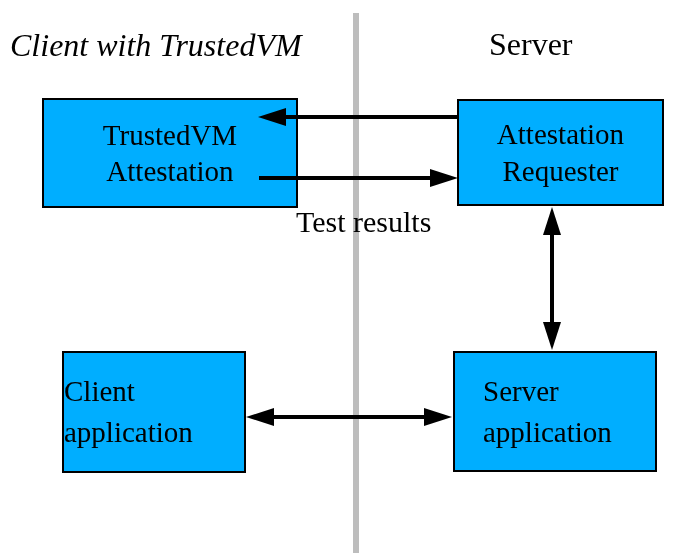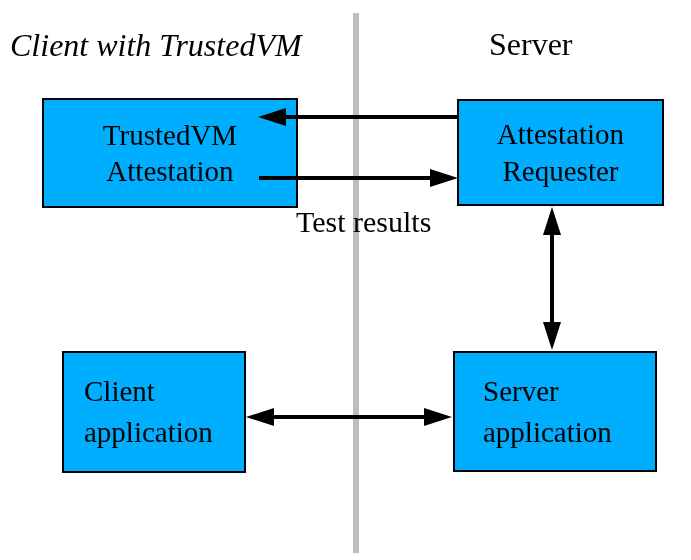--- a/index.html
+++ b/index.html
@@ -49,21 +49,21 @@
   #box-tvm {
     left: 42px; top: 98px; width: 256px; height: 110px;
     text-align: center; line-height: 36px;
   }
   #box-requester {
     left: 457px; top: 99px; width: 207px; height: 107px;
     text-align: center; line-height: 37px;
   }
   #box-client-app {
     left: 62px; top: 351px; width: 184px; height: 122px;
-    text-align: left; padding-left: 20px; line-height: 41px;
+    text-align: left; line-height: 41px;
   }
   #box-server-app {
     left: 453px; top: 351px; width: 204px; height: 121px;
     text-align: left; padding-left: 28px; line-height: 41px;
   }
 
   .arrow-label {
     position: absolute;
     font-size: 30px;
     line-height: 32px;

